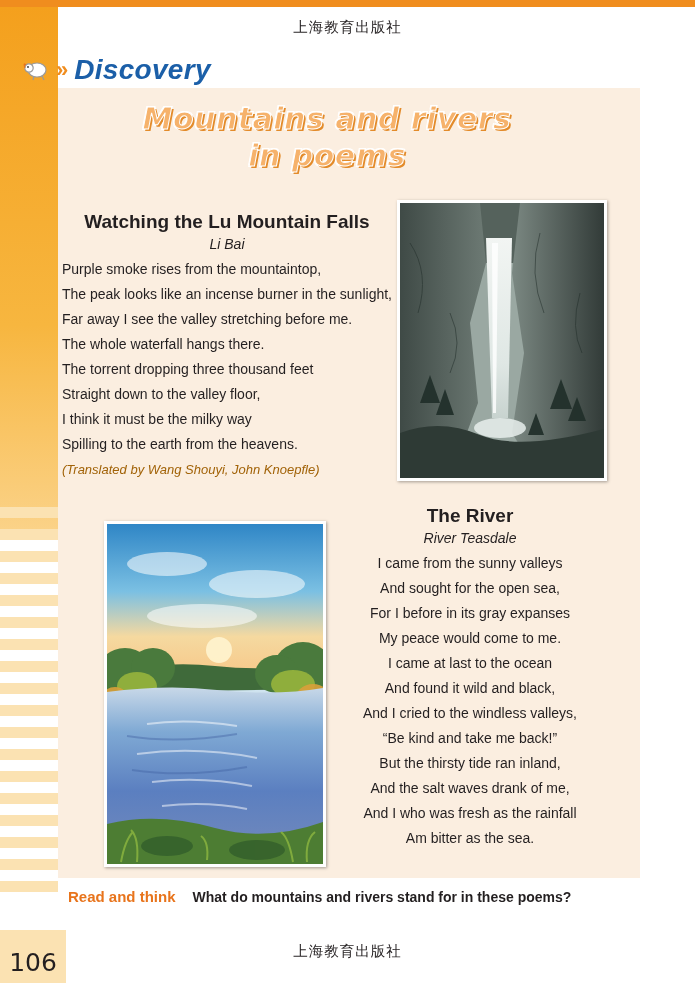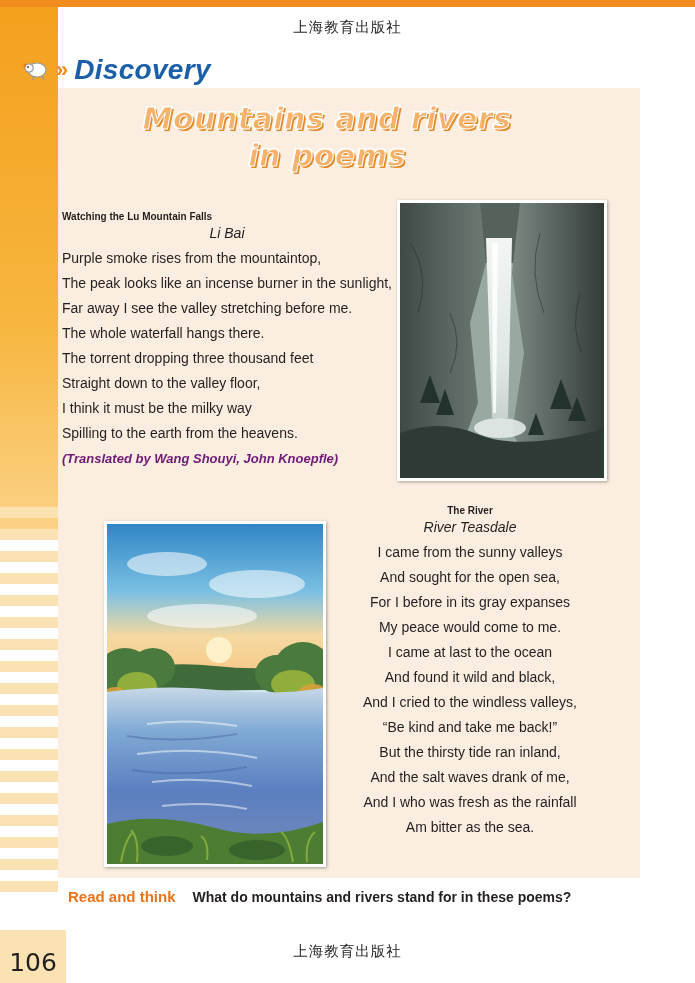--- a/index.html
+++ b/index.html
@@ -147,45 +147,45 @@
   }
 
   
   .poem1 {
     position: absolute;
     left: 62px;
     top: 211px;
     width: 330px;
   }
   .poem-title {
-    font-weight: bold;
-    font-size: 10px;
+    text-align: center;
+    font-weight: bold;
+    font-size: 19px;
     color: #231f20;
     margin-bottom: 3px;
   }
   .poem-author {
     text-align: center;
     font-style: italic;
     font-size: 14px;
     color: #231f20;
     margin-bottom: 5px;
   }
   .poem-line {
     font-size: 14px;
     color: #231f20;
     line-height: 25px;
     white-space: nowrap;
   }
   .poem-credit {
     font-size: 13px;
     font-style: italic;
-    color: #701a75;
+    color: #a16207;
     line-height: 25px;
     white-space: nowrap;
-    font-weight: bold;
   }
 
   
   .poem2 {
     position: absolute;
     left: 345px;
     top: 505px;
     width: 250px;
     text-align: center;
   }

